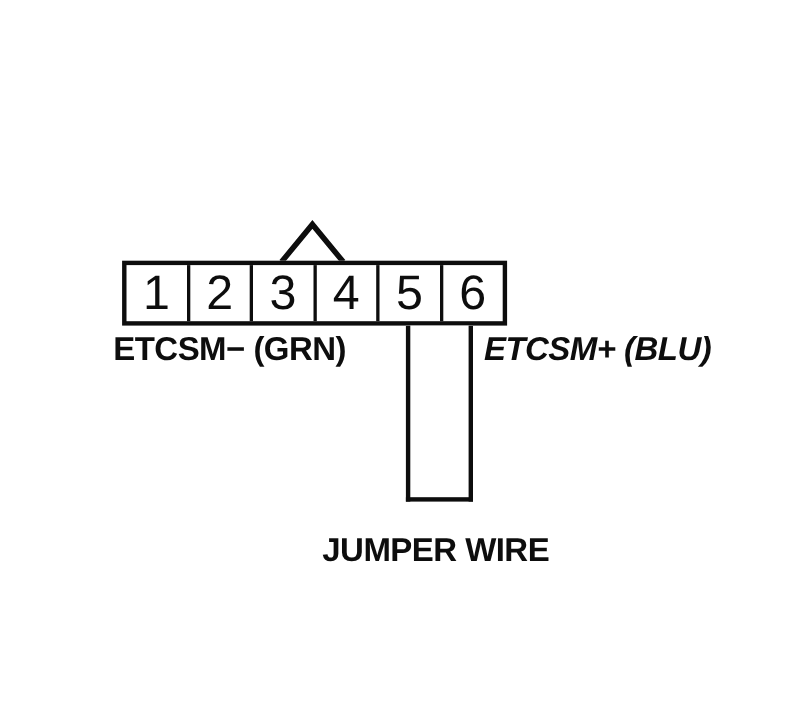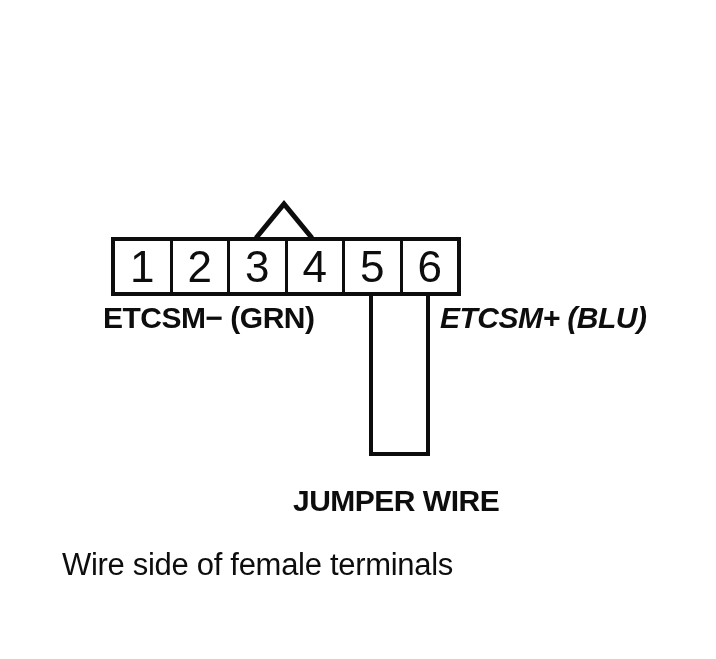--- a/index.html
+++ b/index.html
@@ -134,15 +134,14 @@
   </div>
 
   <div class="jumper-wire"></div>
 
   <p class="terminal-label label-left">ETCSM− (GRN)</p>
 
   <p class="terminal-label label-right">ETCSM+ (BLU)</p>
 
   <p class="jumper-label">JUMPER WIRE</p>
 
-  <p class="caption">Wire side of female terminals</p>
 
 </div>
 
 </body></html>

